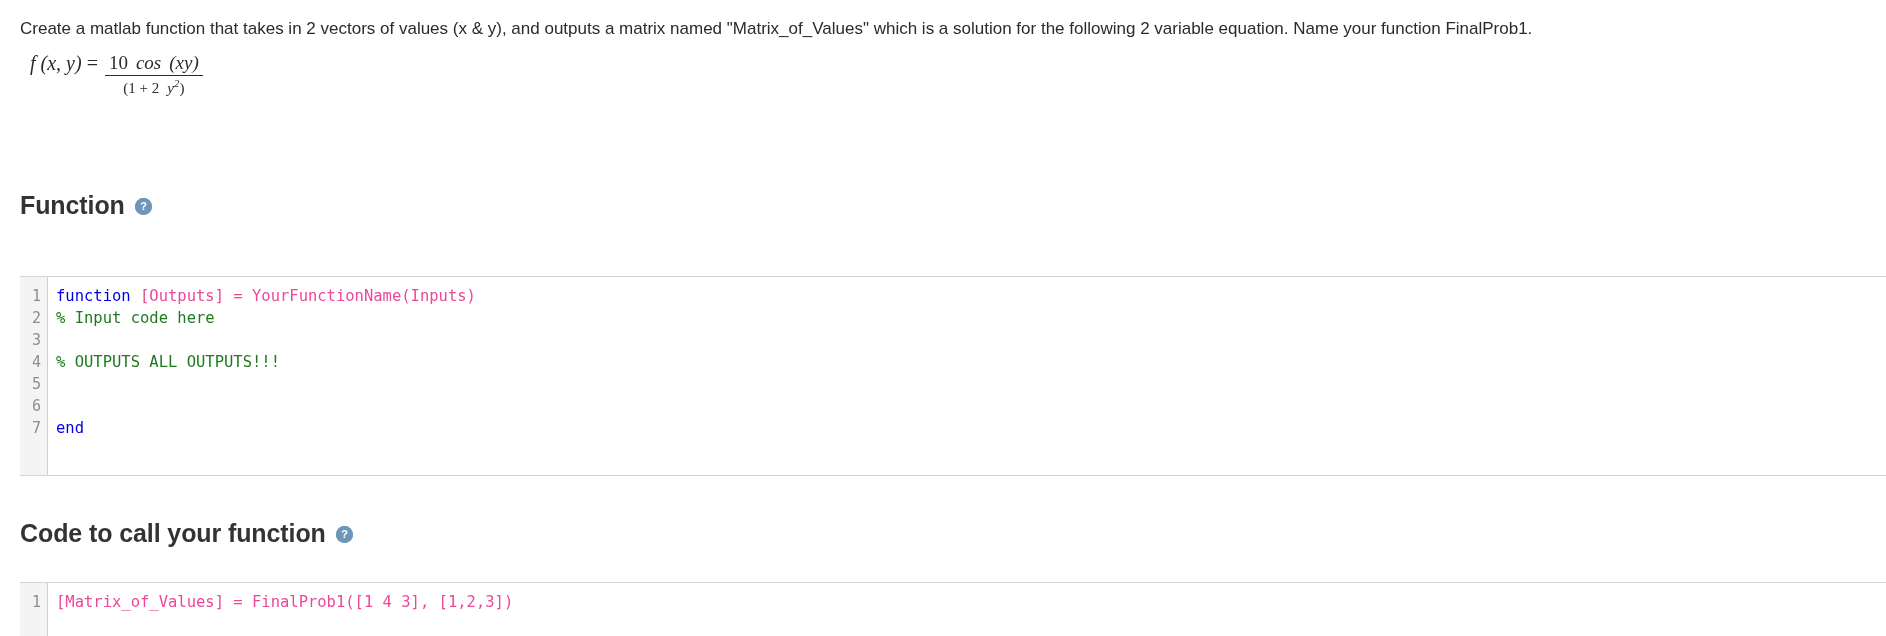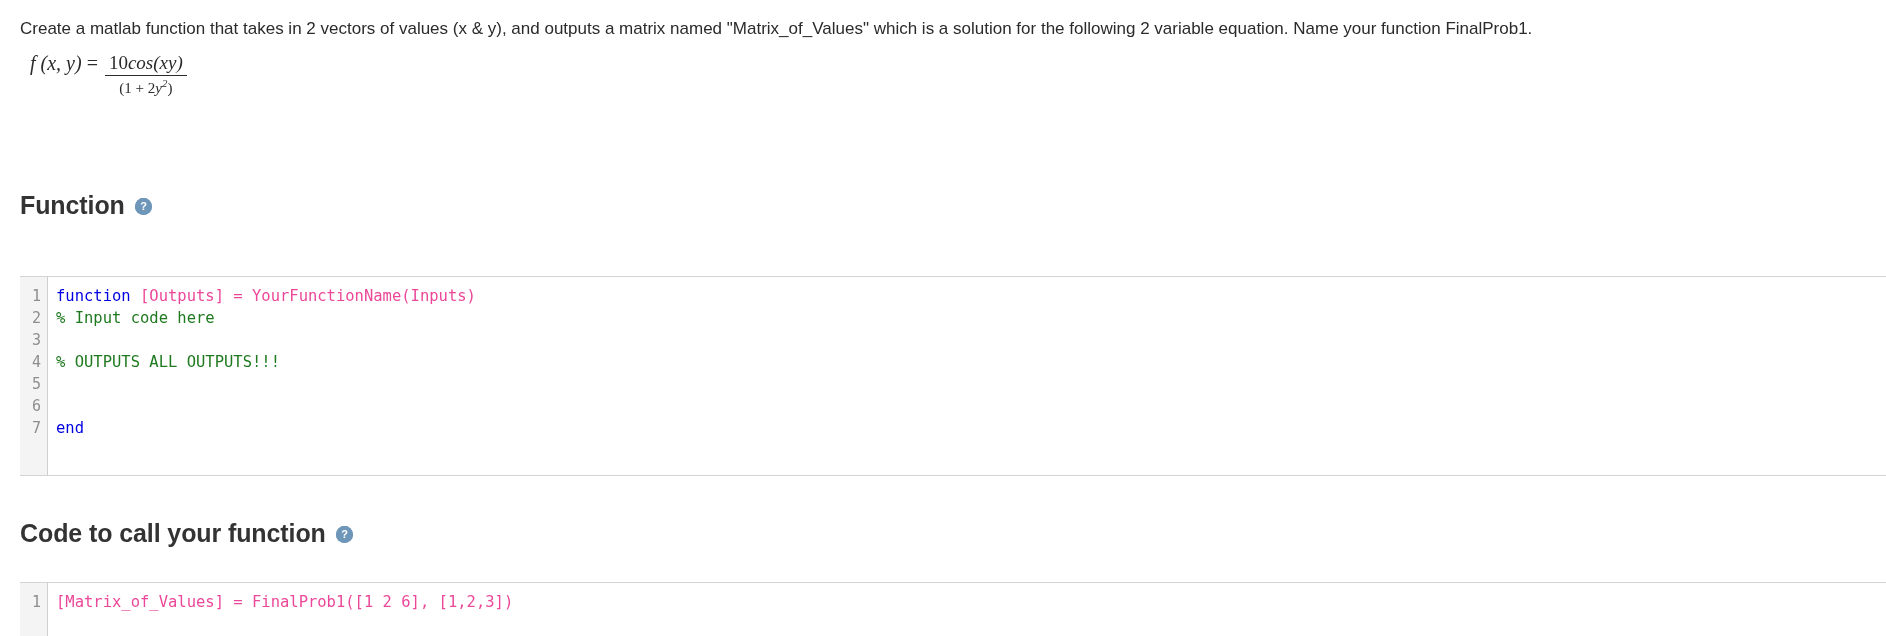--- a/index.html
+++ b/index.html
@@ -71,21 +71,21 @@
   .frac .bar {
     width: 100%;
     height: 1px;
     background: #2b2b2b;
   }
   .frac .den {
     padding: 2px 4px 0 4px;
     font-size: 15px;
     white-space: nowrap;
   }
-  .mi { font-style: italic; }
+  .mi { font-style: italic; padding-left: 8px; }
   .mn { font-style: normal; }
   .sup { font-size: 0.72em; vertical-align: super; font-style: italic; }
 
   
   .section-heading {
     position: absolute;
     font-size: 25px;
     font-weight: bold;
     color: #333333;
     display: flex;
@@ -228,18 +228,18 @@
       </svg>
     </span>
   </div>
 
   <div class="code-block no-bottom" style="left:20px; top:582px; width:1880px; height:60px;">
     <div class="code-inner">
       <div class="gutter">
         <div class="ln">1</div>
       </div>
       <div class="code-area">
-        <div class="code-line"><span class="tok-plain">[Matrix_of_Values] = FinalProb1([1 2 6], [1,2,3])</span></div>
+        <div class="code-line"><span class="tok-plain">[Matrix_of_Values] = FinalProb1([1 4 3], [1,2,3])</span></div>
       </div>
     </div>
   </div>
 
 </div>
 
 </body></html>

